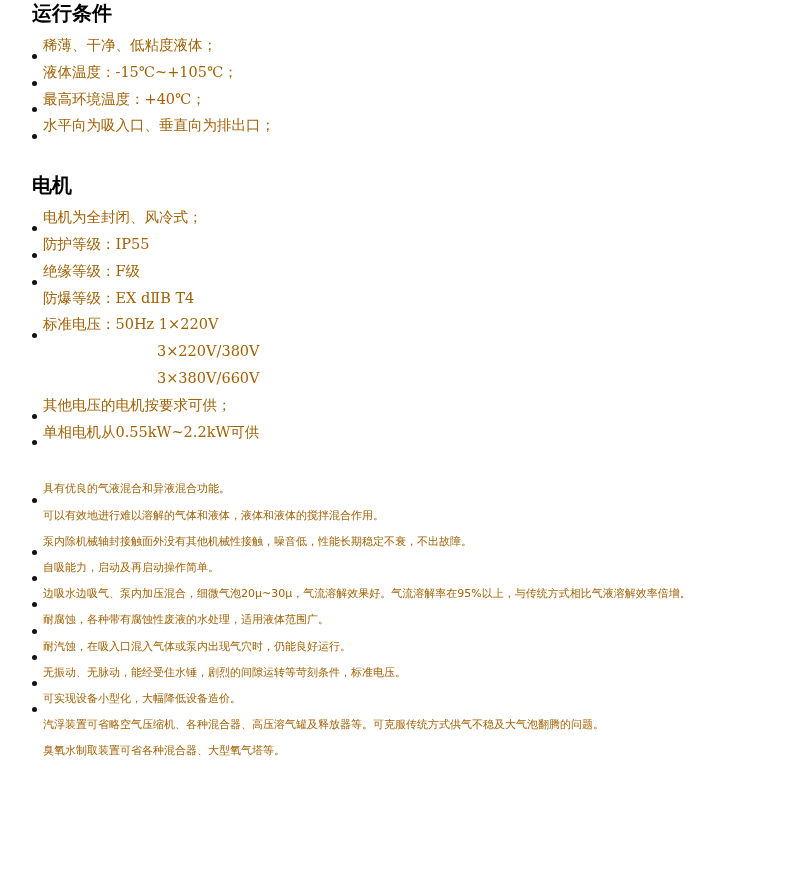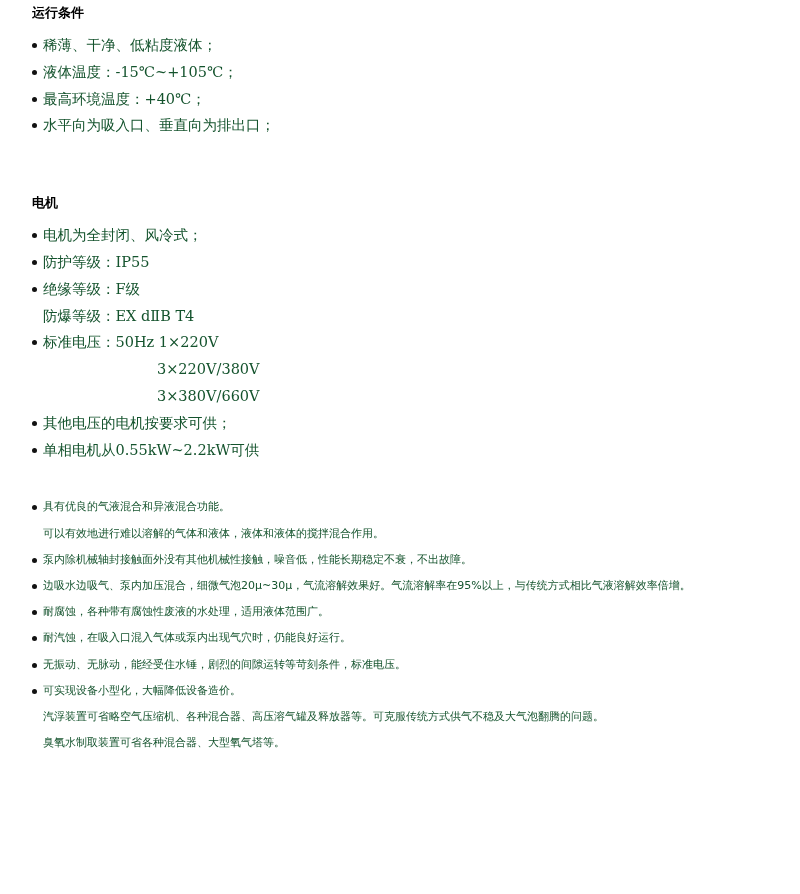--- a/index.html
+++ b/index.html
@@ -11,36 +11,36 @@
     position: relative;
     width: 800px;
     height: 894px;
     box-sizing: border-box;
     background: #ffffff;
     padding: 3px 28px 0 32px;
     overflow: hidden;
     color: #1c1c1c;
   }
   .section { margin: 0; }
-  .sec-1 { margin-top: 54px; }
+  .sec-1 { margin-top: 36px; }
   .sec-2 { margin-top: 31px; }
   .section h2 {
     margin: 0 0 9px 0;
     font-family: "DejaVu Sans", "Liberation Sans", sans-serif;
     font-weight: 700;
-    font-size: 13px;
+    font-size: 20px;
     line-height: 20px;
     color: #000000;
   }
   .item {
     display: flex;
-    align-items: flex-start;
+    align-items: flex-end;
     font-size: 14.5px;
     line-height: 26.8px;
-    color: #14532d;
+    color: #a16207;
   }
   
   .sec-0 .item, .sec-1 .item {
     font-family: "DejaVu Serif", "Liberation Serif", serif;
   }
   
   .sec-2 .item {
     font-family: "DejaVu Sans", "Liberation Sans", sans-serif;
     font-size: 11px;
     line-height: 26.2px;
@@ -165,20 +165,26 @@
       <div class="item has-bullet">
         <span class="bullet">
           <span class="dot"></span>
         </span>
         <span class="text">泵内除机械轴封接触面外没有其他机械性接触，噪音低，性能长期稳定不衰，不出故障。</span>
       </div>
       <div class="item has-bullet">
         <span class="bullet">
           <span class="dot"></span>
         </span>
+        <span class="text">自吸能力，启动及再启动操作简单。</span>
+      </div>
+      <div class="item has-bullet">
+        <span class="bullet">
+          <span class="dot"></span>
+        </span>
         <span class="text">边吸水边吸气、泵内加压混合，细微气泡20μ~30μ，气流溶解效果好。气流溶解率在95%以上，与传统方式相比气液溶解效率倍增。</span>
       </div>
       <div class="item has-bullet">
         <span class="bullet">
           <span class="dot"></span>
         </span>
         <span class="text">耐腐蚀，各种带有腐蚀性废液的水处理，适用液体范围广。</span>
       </div>
       <div class="item has-bullet">
         <span class="bullet">

